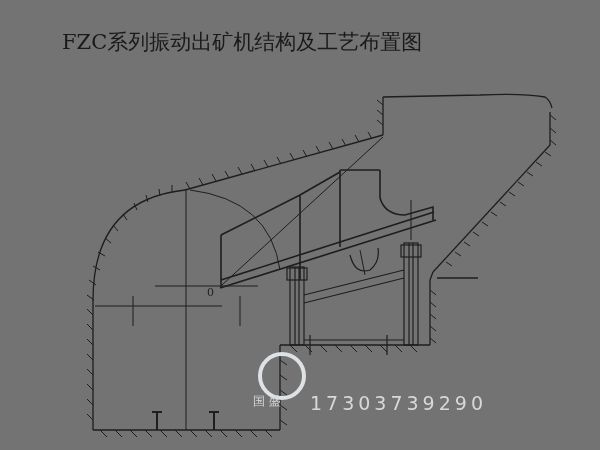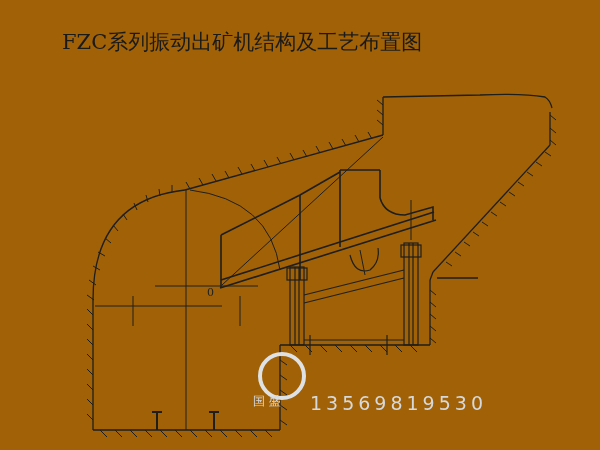--- a/index.html
+++ b/index.html
@@ -1,16 +1,16 @@
 <!DOCTYPE html>
 <html><head>
   <meta charset="utf-8">
   <style>
     html,body{margin:0;padding:0;background:#fbfcfd;}
-    #root{position:relative;width:600px;height:450px;overflow:hidden;background:#a16207;}
+    #root{position:relative;width:600px;height:450px;overflow:hidden;background:#737373;}
     .title{position:absolute;left:62px;top:28px;font-family:"DejaVu Serif",serif;font-size:21px;color:#1a1a1a;letter-spacing:0px;white-space:nowrap;}
     svg{position:absolute;left:0;top:0;}
     .wm{position:absolute;font-family:"DejaVu Sans",sans-serif;color:#d6d9dc;white-space:nowrap;}
     .wm-name{left:310px;top:358px;font-size:30px;font-weight:bold;letter-spacing:4px;}
     .wm-phone{left:310px;top:392px;font-size:19px;letter-spacing:4px;}
     .wm-small{left:253px;top:393px;font-size:12px;}
     .wm-logo{position:absolute;left:258px;top:352px;width:40px;height:40px;border:4px solid #dfe2e4;border-radius:50%;}
     .origin{position:absolute;left:207px;top:286px;font-family:"DejaVu Serif",serif;font-size:11px;color:#222;}
   </style>
 </head>
@@ -103,14 +103,14 @@
         <line x1="304" y1="340" x2="404" y2="340"></line>
         <line x1="411" y1="240" x2="411" y2="200" stroke-width="1"></line>
       </g>
     </g>
   </svg>
 
   <div class="origin">0</div>
 
   <div class="wm-logo"></div>
   <div class="wm wm-small">国 盛</div>
-  <div class="wm wm-phone">13569819530</div>
+  <div class="wm wm-phone">17303739290</div>
 </div>
 
 </body></html>

